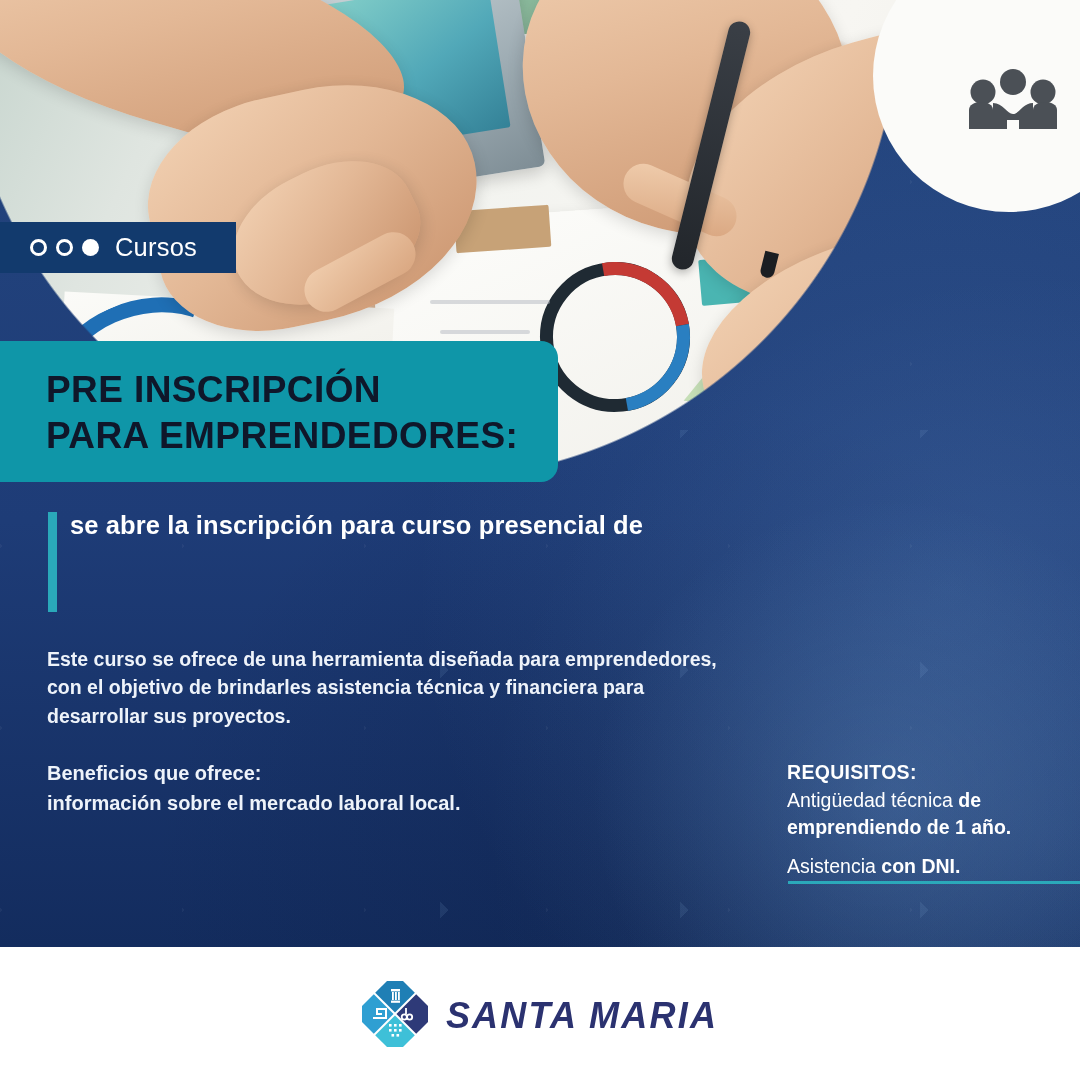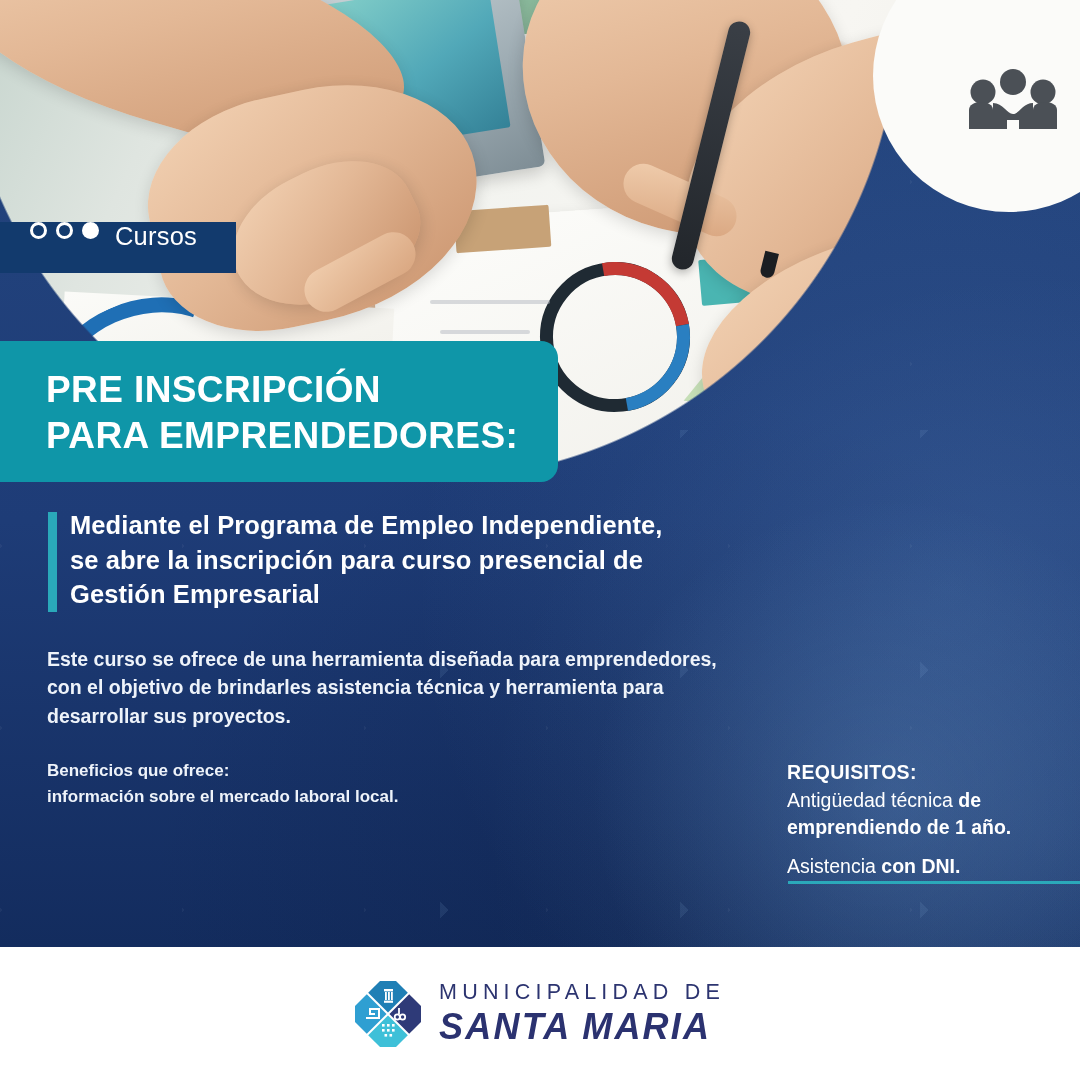--- a/index.html
+++ b/index.html
@@ -155,60 +155,60 @@
     position:absolute; left:873px; top:-60px; width:272px; height:272px;
     border-radius:50%; background:#fbfbf9;
     display:flex; align-items:center; justify-content:center;
   }
   .badge-circle svg { margin-top:52px; margin-left:8px; }
 
   
   .cursos-chip {
     position:absolute; left:0; top:222px; width:236px; height:51px;
     background:#123a6d;
-    display:flex; align-items:flex-start; gap:9px;
+    display:flex; align-items:center; gap:9px;
     padding-left:30px;
   }
   .dot { width:17px; height:17px; border-radius:50%; }
   .dot.outline { border:3.5px solid #ffffff; background:transparent; }
   .dot.fill { background:#ffffff; }
   .cursos-label {
     color:#ffffff; font-size:25.5px; letter-spacing:.2px; margin-left:7px;
     font-family:"Liberation Sans", sans-serif;
   }
 
   
   .teal-box {
     position:absolute; left:0; top:341px; width:558px; height:141px;
     background:#0f96a8;
     border-radius:0 17px 17px 0;
     padding:26px 0 0 46px;
   }
   .teal-box .t {
-    color:#ffffff; font-weight:bold; font-size:37px; line-height:1.23;
+    color:#0f172a; font-weight:bold; font-size:37px; line-height:1.23;
     letter-spacing:.4px;
   }
 
   
   .accent-bar {
     position:absolute; left:48px; top:512px; width:9px; height:100px;
     background:#2aa9ba;
   }
   .lead {
     position:absolute; left:70px; top:508px; width:760px;
     color:#ffffff; font-weight:bold; font-size:25.5px; line-height:1.36;
     letter-spacing:.1px;
   }
   .body-copy {
     position:absolute; left:47px; top:645px; width:760px;
     color:#eef3fa; font-weight:bold; font-size:19.5px; line-height:1.46;
   }
   .benefits {
     position:absolute; left:47px; top:758px; width:700px;
-    color:#eef3fa; font-weight:bold; font-size:17px; line-height:1.5;
+    color:#eef3fa; font-weight:bold; font-size:20px; line-height:1.5;
   }
 
   
   .requisitos {
     position:absolute; left:787px; top:759px; width:300px;
     color:#ffffff; font-size:19.5px; line-height:1.42;
   }
   .requisitos .rtitle { font-weight:bold; letter-spacing:.3px; }
   .requisitos .rline { font-weight:normal; }
   .requisitos .rline b { font-weight:bold;margin-top:20px; }
@@ -299,28 +299,26 @@
     <span class="cursos-label">Cursos</span>
   </div>
 
   <div class="teal-box">
     <div class="t">PRE INSCRIPCIÓN</div>
     <div class="t">PARA EMPRENDEDORES:</div>
   </div>
 
   <div class="accent-bar"></div>
   <div class="lead">
-    <div>Mediante el Programa de Empleo Independiente,</div>
     <div>se abre la inscripción para curso presencial de</div>
-    <div>Gestión Empresarial</div>
   </div>
 
   <div class="body-copy">
     <div>Este curso se ofrece de una herramienta diseñada para emprendedores,</div>
-    <div>con el objetivo de brindarles asistencia técnica y herramienta para</div>
+    <div>con el objetivo de brindarles asistencia técnica y financiera para</div>
     <div>desarrollar sus proyectos.</div>
   </div>
 
   <div class="benefits">
     <div>Beneficios que ofrece:</div>
     <div>información sobre el mercado laboral local.</div>
   </div>
 
   <div class="requisitos">
     <div class="rtitle">REQUISITOS:</div>
@@ -360,18 +358,17 @@
             <rect x="37" y="43" width="2.6" height="2.6"></rect>
           <rect x="27" y="48" width="2.6" height="2.6"></rect>
             <rect x="32" y="48" width="2.6" height="2.6"></rect>
             <rect x="37" y="48" width="2.6" height="2.6"></rect>
           <rect x="29.5" y="53" width="2.6" height="2.6"></rect>
             <rect x="34.5" y="53" width="2.6" height="2.6"></rect>
         </g>
       </svg>
     </div>
     <div class="logo-text">
-      <span class="logo-top">MUNICIPALIDAD DE</span>
       <span class="logo-bottom">SANTA MARIA</span>
     </div>
   </div>
 
 </div>
 
 </body></html>

